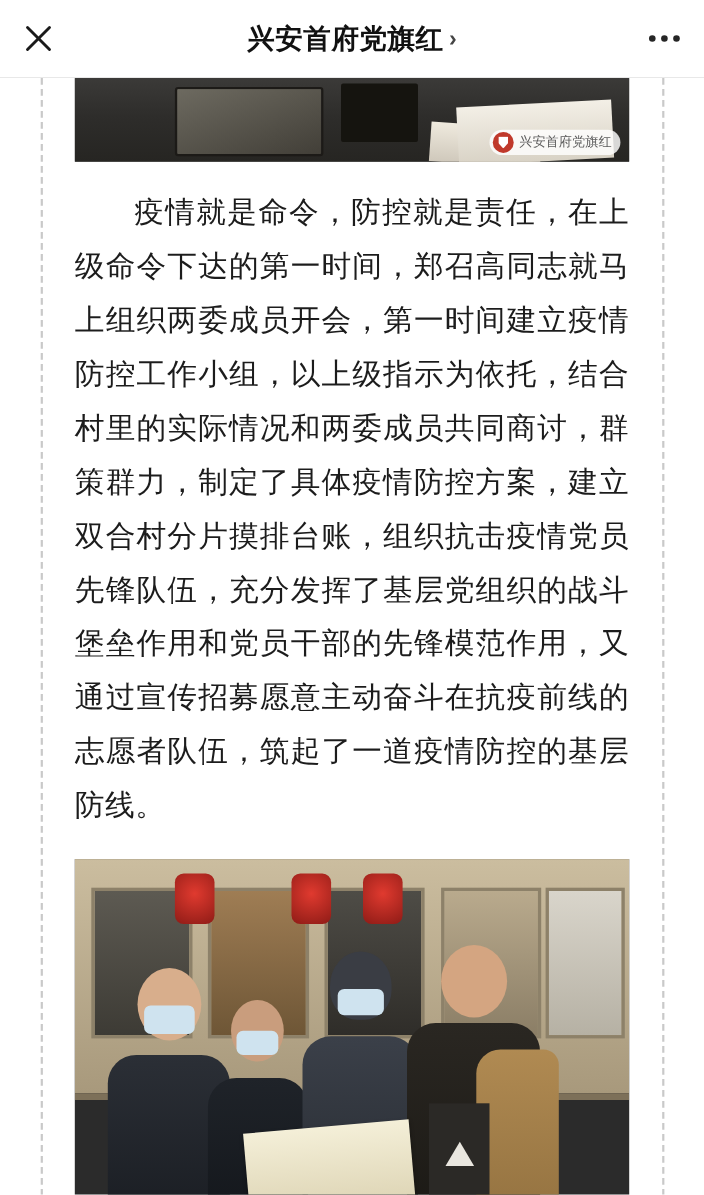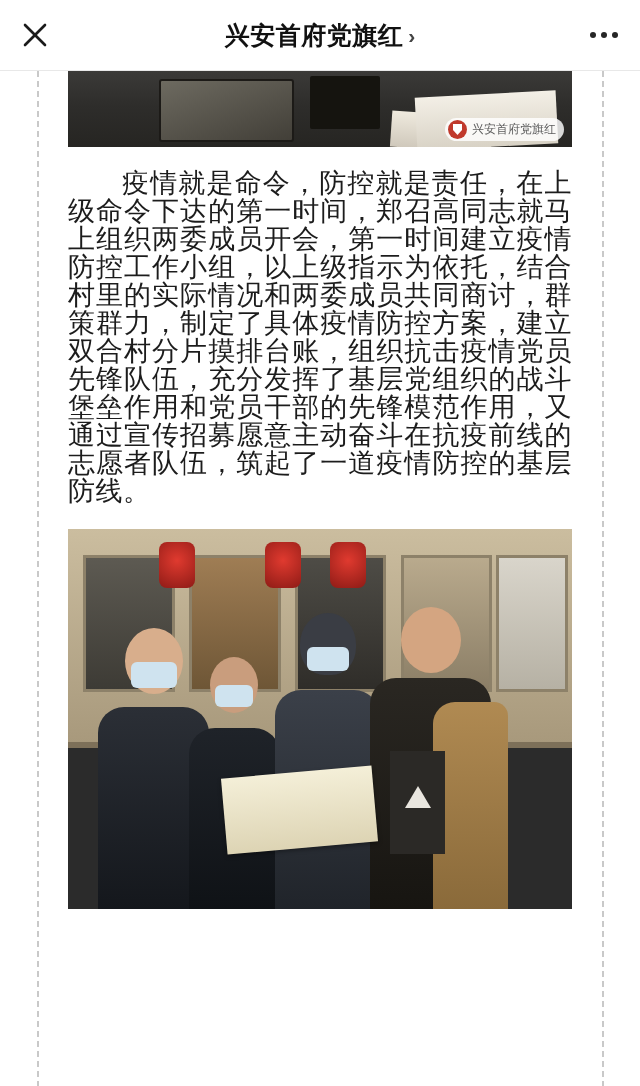--- a/index.html
+++ b/index.html
@@ -323,21 +323,21 @@
     color: #5c5c5c;
     white-space: nowrap;
   }
   .watermark.top-wm { right: 8px; bottom: 6px; }
 
   
   .para {
     margin: 0 66px;
     padding: 22px 2px 8px 2px;
     font-size: 27px;
-    line-height: 28px;
+    line-height: 49px;
     letter-spacing: 0.5px;
     color: #1c1c1c;
     text-align: justify;
     text-indent: 2em;
     font-family: "Liberation Sans", sans-serif;
   }
 </style>
 </head>
 <body>
 

